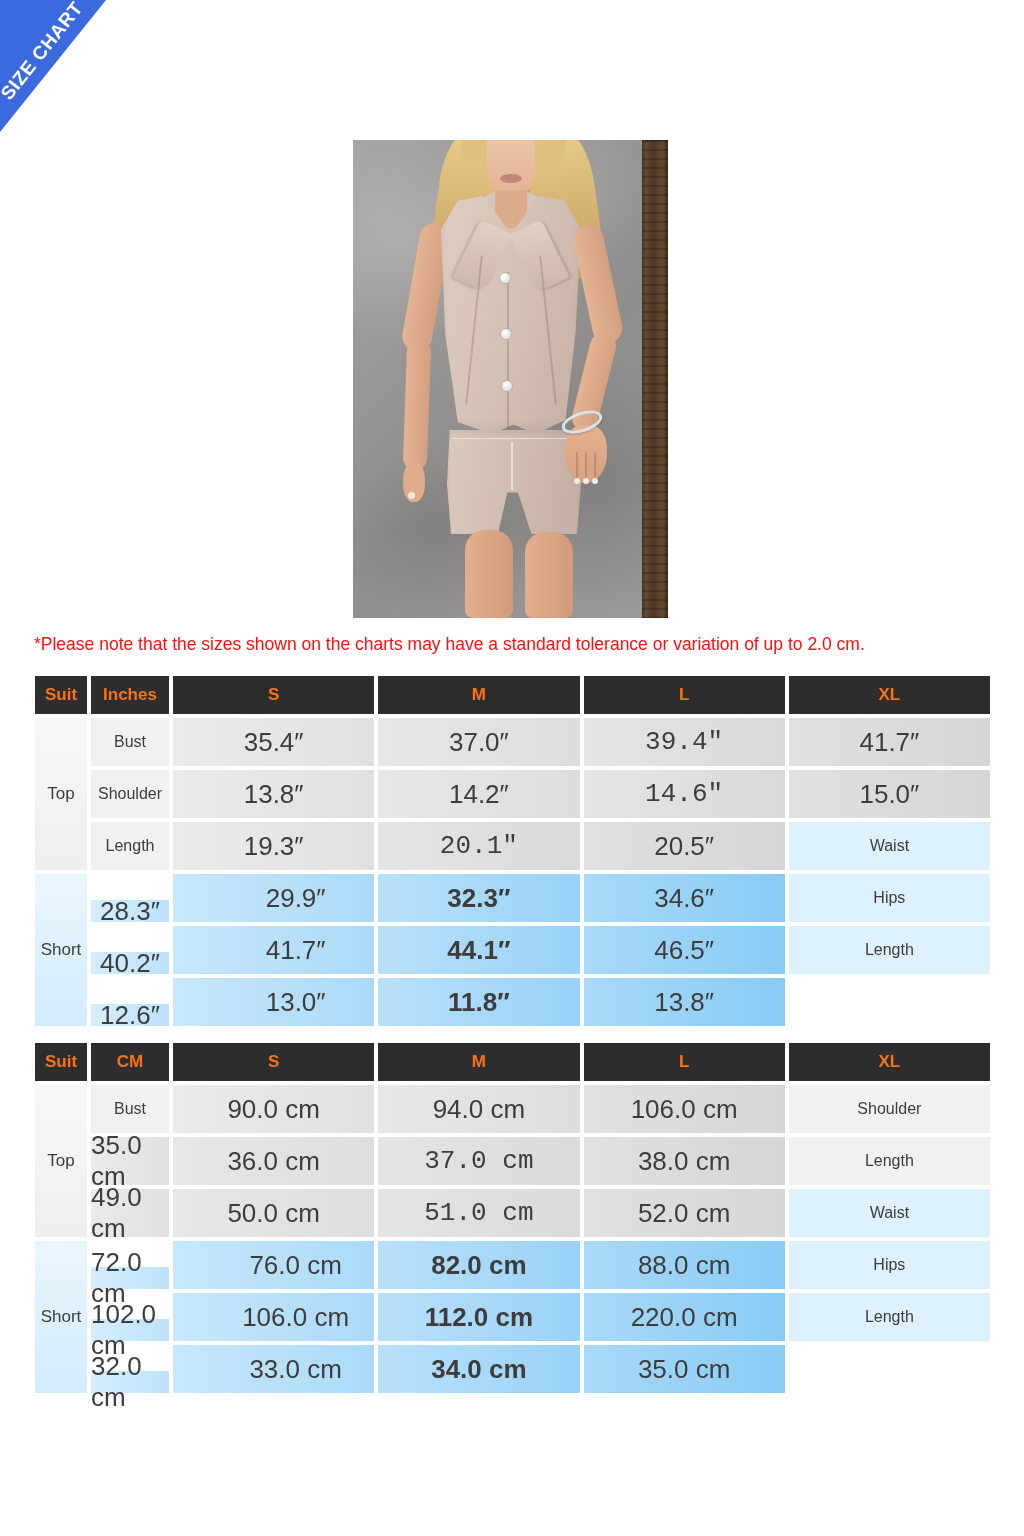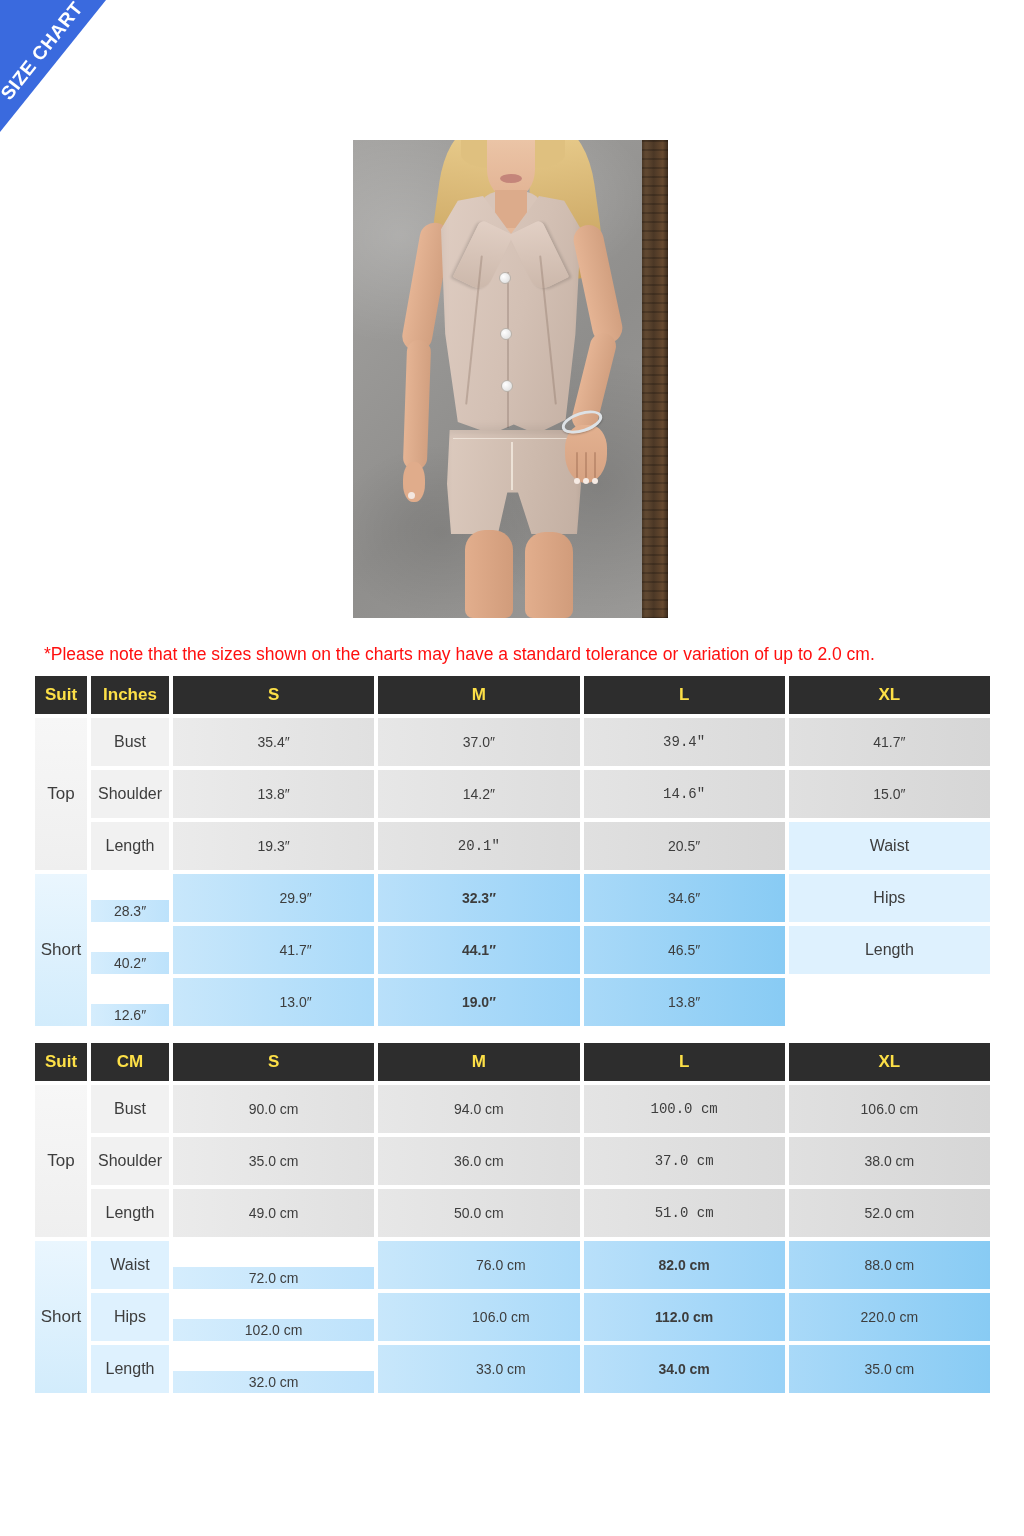--- a/index.html
+++ b/index.html
@@ -76,36 +76,36 @@
     clip-path:polygon(2% 0,98% 0,100% 52%,97% 100%,63% 100%,53% 60%,45% 60%,38% 100%,3% 100%,0 52%);
     background:linear-gradient(100deg,#dccabe,#cdbaad 60%,#c3afa2);
     box-shadow:inset 0 4px 6px rgba(0,0,0,.07);}
   .waist-stitch{left:100px;top:298px;width:122px;height:1px;background:rgba(255,250,240,.55);}
   .fly{left:158px;top:302px;width:2px;height:48px;background:rgba(255,250,240,.6);}
   .leg{border-radius:20px 20px 8px 8px;background:linear-gradient(90deg,#e2ae8d,#d19c7b);}
   .leg-l{left:112px;top:390px;width:48px;height:88px;}
   .leg-r{left:172px;top:392px;width:48px;height:86px;}
 
   
-  .note{position:absolute;left:30px;top:630px;width:940px;margin:14px;
+  .note{position:absolute;left:30px;top:630px;width:940px;margin:4px;
         color:#ff0f0f;font-size:17.5px;}
 
   
   .tbl{position:absolute;left:35px;width:955px;display:grid;
        grid-template-columns:52px 78px 1fr 1fr 1fr 1fr;
        grid-template-rows:38px repeat(6,48px);gap:4px;}
   .t1{top:676px;} .t2{top:1043px;}
   .cell{display:flex;align-items:center;justify-content:center;}
-  .hd{background:#2d2d2d;color:#fde047;font-weight:bold;font-size:17px;}
+  .hd{background:#2d2d2d;color:#f97316;font-weight:bold;font-size:17px;}
   .suit-cell{grid-column:1;font-size:17px;color:#3d3d3d;}
   .suit-top{grid-row:2/5;background:linear-gradient(180deg,#f7f7f7,#efefef);}
   .suit-short{grid-row:5/8;background:linear-gradient(180deg,#eaf6fe,#d2ecfc);}
   .lab{font-size:16px;color:#3d3d3d;}
   .lab.g{background:#f1f1f1;} .lab.b{background:#def1fe;}
-  .val{font-size:14px;color:#3d3d3d;}
+  .val{font-size:26px;color:#3d3d3d;}
   .g.c0{background:linear-gradient(90deg,#ebebeb,#e0e0e0);}
   .g.c1{background:linear-gradient(90deg,#e7e7e7,#dddddd);}
   .g.c2{background:linear-gradient(90deg,#e4e4e4,#dadada);font-family:Liberation Mono, monospace;}
   .g.c3{background:linear-gradient(90deg,#e0e0e0,#d6d6d6);}
   .b.c0{background:linear-gradient(90deg,#d5edfd,#bde2fb);margin-top:26px;}
   .b.c1{background:linear-gradient(90deg,#c8e7fb,#aadaf9);padding-left:44px;}
   .b.c2{background:linear-gradient(90deg,#b9e0fa,#99d2f7);font-weight:bold;}
   .b.c3{background:linear-gradient(90deg,#a9d9f8,#88cbf4);}
 </style>
 </head>
@@ -197,38 +197,37 @@
 
     <div class="cell lab b">Hips</div>
     <div class="cell val b c0">40.2″</div>
     <div class="cell val b c1">41.7″</div>
     <div class="cell val b c2">44.1″</div>
     <div class="cell val b c3">46.5″</div>
 
     <div class="cell lab b">Length</div>
     <div class="cell val b c0">12.6″</div>
     <div class="cell val b c1">13.0″</div>
-    <div class="cell val b c2">19.0″</div>
+    <div class="cell val b c2">11.8″</div>
     <div class="cell val b c3">13.8″</div>
   </section>
 
   <section class="tbl t2">
     <div class="cell hd">Suit</div>
     <div class="cell hd">CM</div>
     <div class="cell hd">S</div>
     <div class="cell hd">M</div>
     <div class="cell hd">L</div>
     <div class="cell hd">XL</div>
 
     <div class="cell suit-cell suit-top">Top</div>
 
     <div class="cell lab g">Bust</div>
     <div class="cell val g c0">90.0 cm</div>
     <div class="cell val g c1">94.0 cm</div>
-    <div class="cell val g c2">100.0 cm</div>
     <div class="cell val g c3">106.0 cm</div>
 
     <div class="cell lab g">Shoulder</div>
     <div class="cell val g c0">35.0 cm</div>
     <div class="cell val g c1">36.0 cm</div>
     <div class="cell val g c2">37.0 cm</div>
     <div class="cell val g c3">38.0 cm</div>
 
     <div class="cell lab g">Length</div>
     <div class="cell val g c0">49.0 cm</div>

